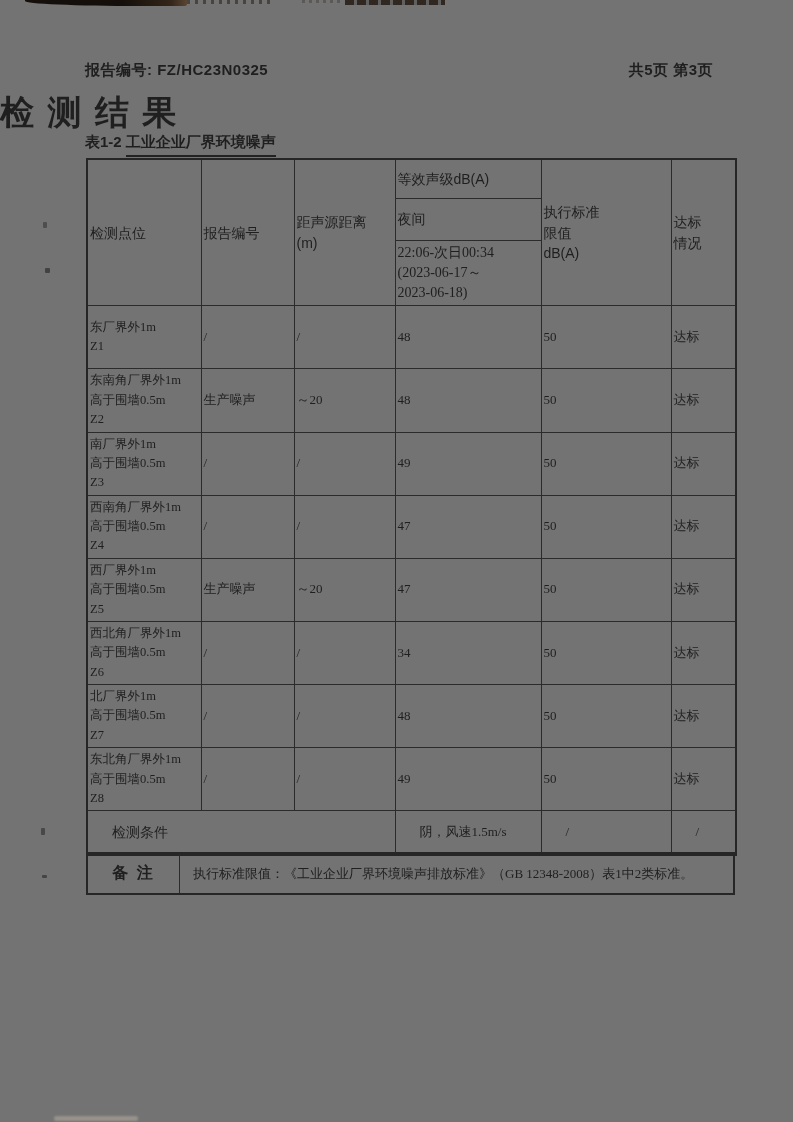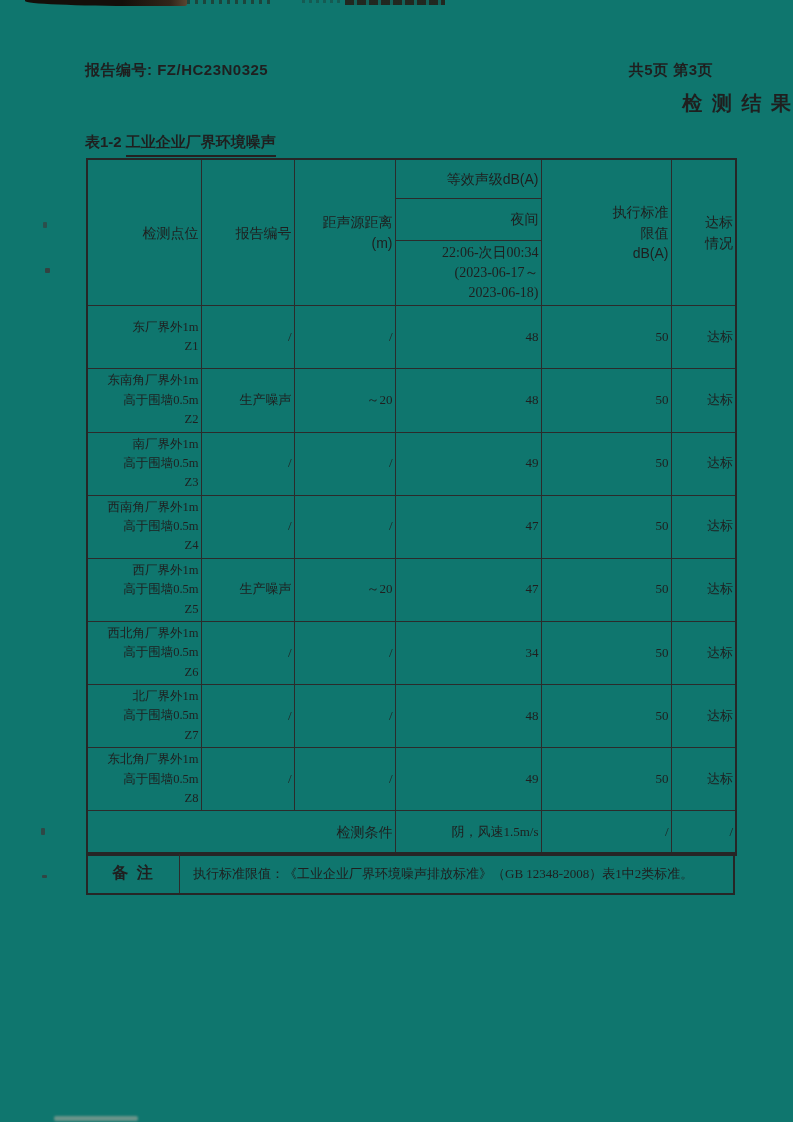--- a/index.html
+++ b/index.html
@@ -4,21 +4,21 @@
 <style>
   * { margin: 0; padding: 0; box-sizing: border-box; }
   html, body { background: #e8e8e8; }
   body { font-family: "Liberation Sans", "DejaVu Sans", sans-serif; }
 
   .page {
     position: relative;
     width: 793px;
     height: 1122px;
     margin: 0 auto;
-    background: #0f766e;
+    background: #737373;
     overflow: hidden;
     color: #1f1f1f;
   }
 
   
   .scan-strip-1 {
     position: absolute; left: 25px; top: 0; width: 162px; height: 6px;
     background: linear-gradient(to right, #140f0a 60%, #33261a 90%, #5a4632);
     border-radius: 0 0 2px 70% / 0 0 2px 5px;
   }
@@ -44,38 +44,38 @@
     background: #b5ada1; opacity: .55; filter: blur(1px); border-radius: 2px;
   }
 
   
   .meta-row {
     position: absolute; left: 85px; right: 80px; top: 61px;
     display: flex; justify-content: space-between; align-items: baseline;
     font-size: 15px; font-weight: bold; letter-spacing: .5px;
   }
   .report-title {
-    position: absolute; left: 8px; right: 0; top: 90px;
-    text-align: right; font-size: 20px; font-weight: bold; letter-spacing: 2px;
+    position: absolute; left: 0; right: 0; top: 90px;
+    text-align: left; font-size: 34px; font-weight: bold; letter-spacing: 2px;
   }
   .table-caption {
     position: absolute; left: 85px; top: 133px;
     font-size: 15px; font-weight: bold;
   }
   .table-caption .underlined { border-bottom: 2px solid #222; padding-bottom: 5px; }
 
   
   table.noise {
     position: absolute; left: 86px; top: 158px;
     width: 649px; border-collapse: collapse; table-layout: fixed;
     border: 2.5px solid #262626;
   }
   table.noise td {
     border: 1.5px solid #2b2b2b;
-    text-align: right; vertical-align: middle;
+    text-align: left; vertical-align: middle;
     font-size: 14px; line-height: 1.45; padding: 2px;
     overflow: hidden;
   }
   tr.h1 > td { height: 39px; }
   tr.h2 > td { height: 42px; }
   tr.h3 > td { height: 58px; }
   tbody.rows td { height: 63px; }
   tr.cond > td { height: 44px; padding-left: 24px; }
 
   .serif { font-family: "Liberation Serif", "DejaVu Serif", serif; }

